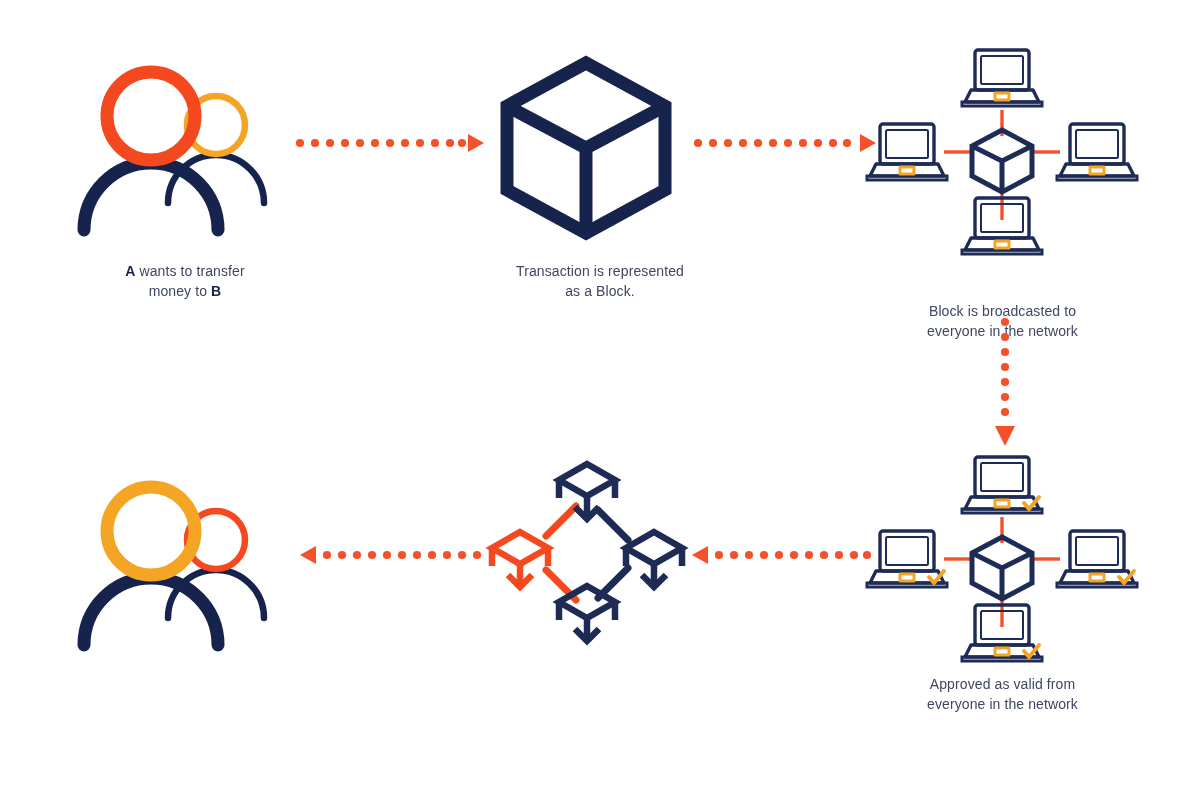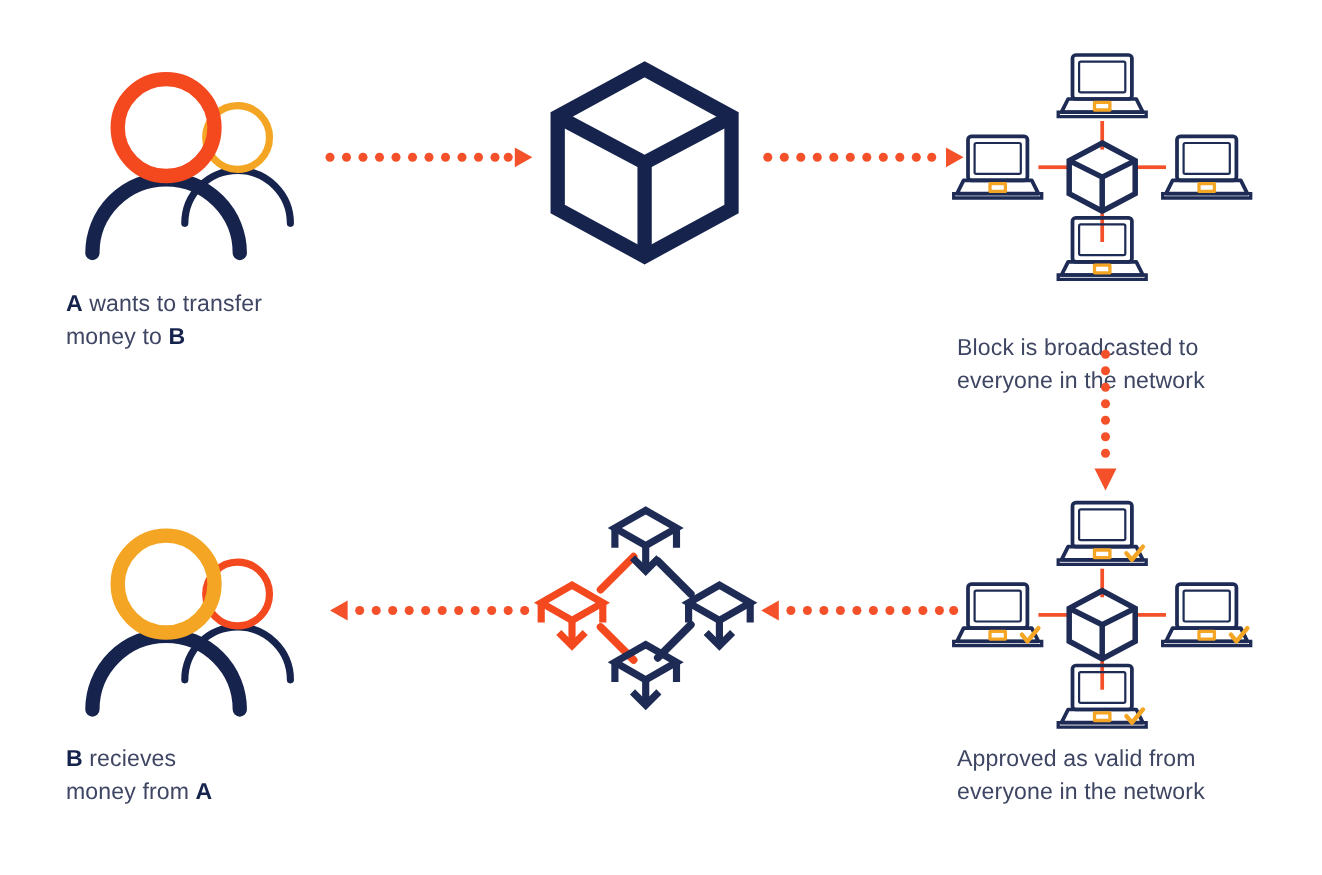--- a/index.html
+++ b/index.html
@@ -16,22 +16,23 @@
     width: 1202px;
     height: 795px;
     background: #ffffff;
     overflow: hidden;
   }
   .node {
     position: absolute;
   }
   .caption {
     position: absolute;
+    text-align: center;
     color: #3f4663;
-    font-size: 21px;
+    font-size: 14px;
     line-height: 1.42;
     font-family: "Liberation Sans", sans-serif;
     letter-spacing: 0.1px;
   }
   .caption b {
     color: #16244d;
     font-weight: bold;
   }
   .arrow-h, .arrow-v {
     position: absolute;
@@ -76,20 +77,21 @@
   </div>
 
   <div class="node" style="left:498px; top:58px; width:176px; height:180px;">
     <svg width="176" height="180" viewBox="0 0 176 180">
 
       <polygon points="88,5 167,48 167,132 88,175 9,132 9,48" fill="none" stroke="#16244d" stroke-width="13" stroke-linejoin="miter"></polygon>
 
       <path d="M88 90 L9 48 M88 90 L167 48 M88 90 L88 175" fill="none" stroke="#16244d" stroke-width="13" stroke-linejoin="miter"></path>
     </svg>
   </div>
+  <div class="caption" style="left:455px; top:262px; width:290px;">Transaction is represented<br>as a Block.</div>
 
   <div class="arrow-h" style="left:694px; top:132px;">
     <svg width="182" height="22" viewBox="0 0 182 22">
       <g fill="#f4512a">
         <circle cx="4" cy="11" r="4.1"></circle>
           <circle cx="19" cy="11" r="4.1"></circle>
         <circle cx="34" cy="11" r="4.1"></circle>
           <circle cx="49" cy="11" r="4.1"></circle>
         <circle cx="64" cy="11" r="4.1"></circle>
           <circle cx="79" cy="11" r="4.1"></circle>
@@ -299,15 +301,14 @@
   <div class="node" style="left:70px; top:470px; width:230px; height:185px;">
     <svg width="230" height="185" viewBox="0 0 230 185">
 
       <path d="M194 148 A48 48 0 0 0 98 148" fill="none" stroke="#16244d" stroke-width="6.5" stroke-linecap="round"></path>
       <circle cx="146" cy="70" r="29" fill="none" stroke="#f4481f" stroke-width="6.5"></circle>
 
       <path d="M148 175 A62 62 0 0 0 14 175" fill="none" stroke="#16244d" stroke-width="13" stroke-linecap="round"></path>
       <circle cx="81" cy="61" r="44" fill="none" stroke="#f5a524" stroke-width="13"></circle>
     </svg>
   </div>
-  <div class="caption" style="left:60px; top:675px; width:250px;"><b>B</b> recieves<br>money from <b>A</b></div>
 
 </div>
 
 </body></html>

